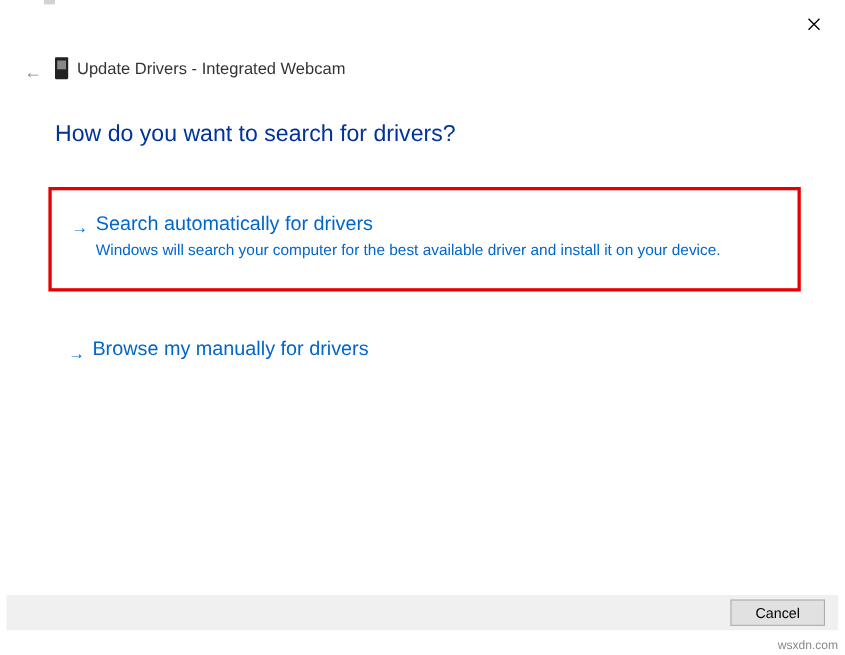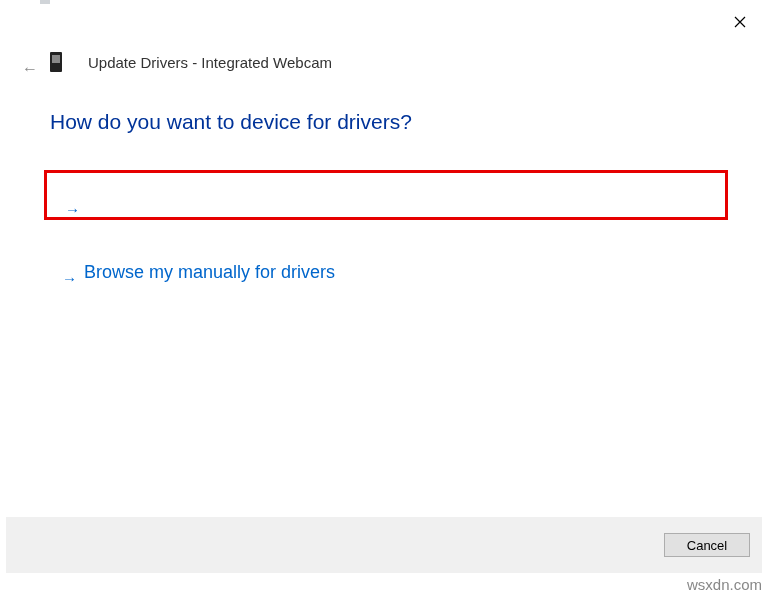--- a/index.html
+++ b/index.html
@@ -33,21 +33,21 @@
     top: 58px; left: 22px;
     color: #8a8a8a;
     cursor: pointer;
     font-size: 16px;
   }
   .title-row {
     position: absolute;
     top: 52px; left: 50px;
     display: flex;
     align-items: center;
-    gap: 26px;
+    gap: 8px;
   }
   .device-icon {
     width: 12px; height: 20px;
     background: #222;
     border-radius: 1px;
     position: relative;
   }
   .device-icon::after {
     content: "";
     position: absolute;
@@ -93,41 +93,41 @@
     margin-bottom: 4px;
   }
   .option-desc {
     font-size: 14px;
     color: #0066cc;
     line-height: 1.4;
   }
   .footer {
     position: absolute;
     bottom: 22px; left: 6px; right: 6px;
-    height: 56px;
+    height: 32px;
     background: #f0f0f0;
     display: flex;
     justify-content: flex-end;
     align-items: center;
     padding-right: 12px;
   }
   .cancel-btn {
     min-width: 86px;
     height: 24px;
     background: #e1e1e1;
     border: 1px solid #adadad;
     font-size: 13px;
     font-family: inherit;
     padding: 0 14px;
     cursor: pointer;
   }
   .watermark {
     position: absolute;
     bottom: 2px; right: 6px;
-    font-size: 15px;
+    font-size: 11px;
     color: #888;
   }
 </style>
 </head>
 <body>
 
 <div class="placeholder-top"></div>
 
 <div class="close-btn">
   <svg viewBox="0 0 12 12">
@@ -137,26 +137,30 @@
 
 <div class="back-btn">
   <span>←</span>
 </div>
 
 <div class="title-row">
   <div class="device-icon"></div>
   <div class="title-text">Update Drivers - Integrated Webcam</div>
 </div>
 
-<div class="heading">How do you want to device for drivers?</div>
+<div class="heading">How do you want to search for drivers?</div>
 
 <div class="options">
 
   <div class="option highlighted">
     <div class="option-arrow">→</div>
+    <div class="option-content">
+      <div class="option-title">Search automatically for drivers</div>
+      <div class="option-desc">Windows will search your computer for the best available driver and install it on your device.</div>
+    </div>
   </div>
 
   <div class="option">
     <div class="option-arrow">→</div>
     <div class="option-content">
       <div class="option-title">Browse my manually for drivers</div>
     </div>
   </div>
 
 </div>

